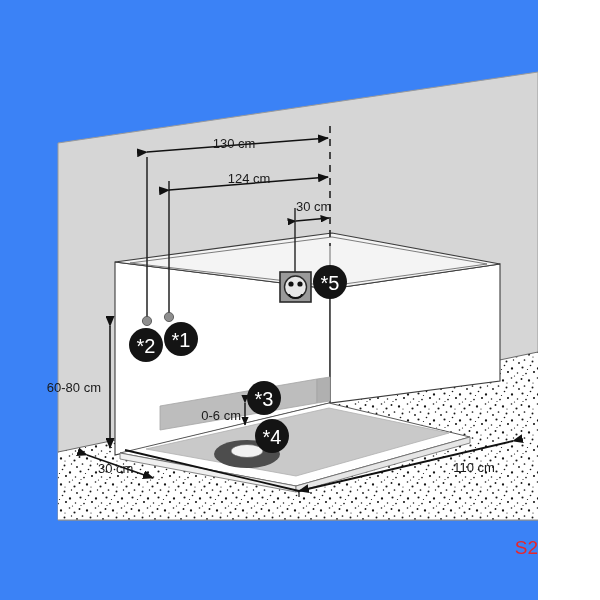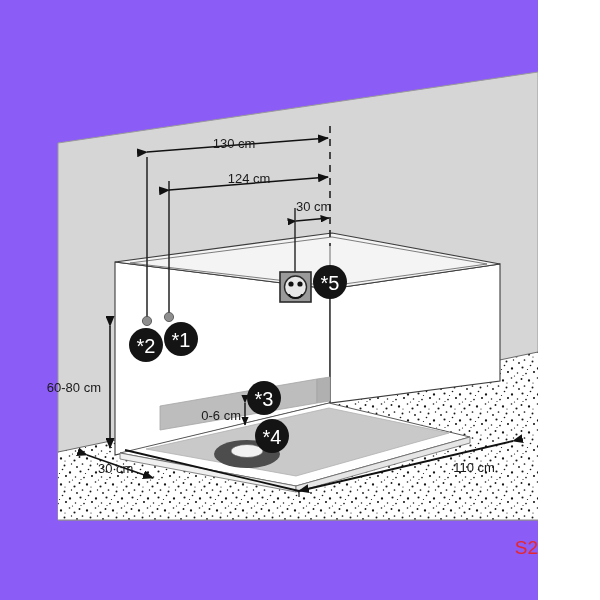--- a/index.html
+++ b/index.html
@@ -7,21 +7,21 @@
     padding: 0;
     background: #ffffff;
   }
   body {
     font-family: "Liberation Sans", sans-serif;
   }
   #stage {
     position: relative;
     width: 538px;
     height: 600px;
-    background: #8b5cf6;
+    background: #3b82f6;
     overflow: hidden;
   }
   svg { display: block; }
   .dim-text {
     font-family: "Liberation Sans", sans-serif;
     font-size: 13px;
     fill: #1a1a1a;
   }
   .marker-text {
     font-family: "Liberation Sans", sans-serif;

